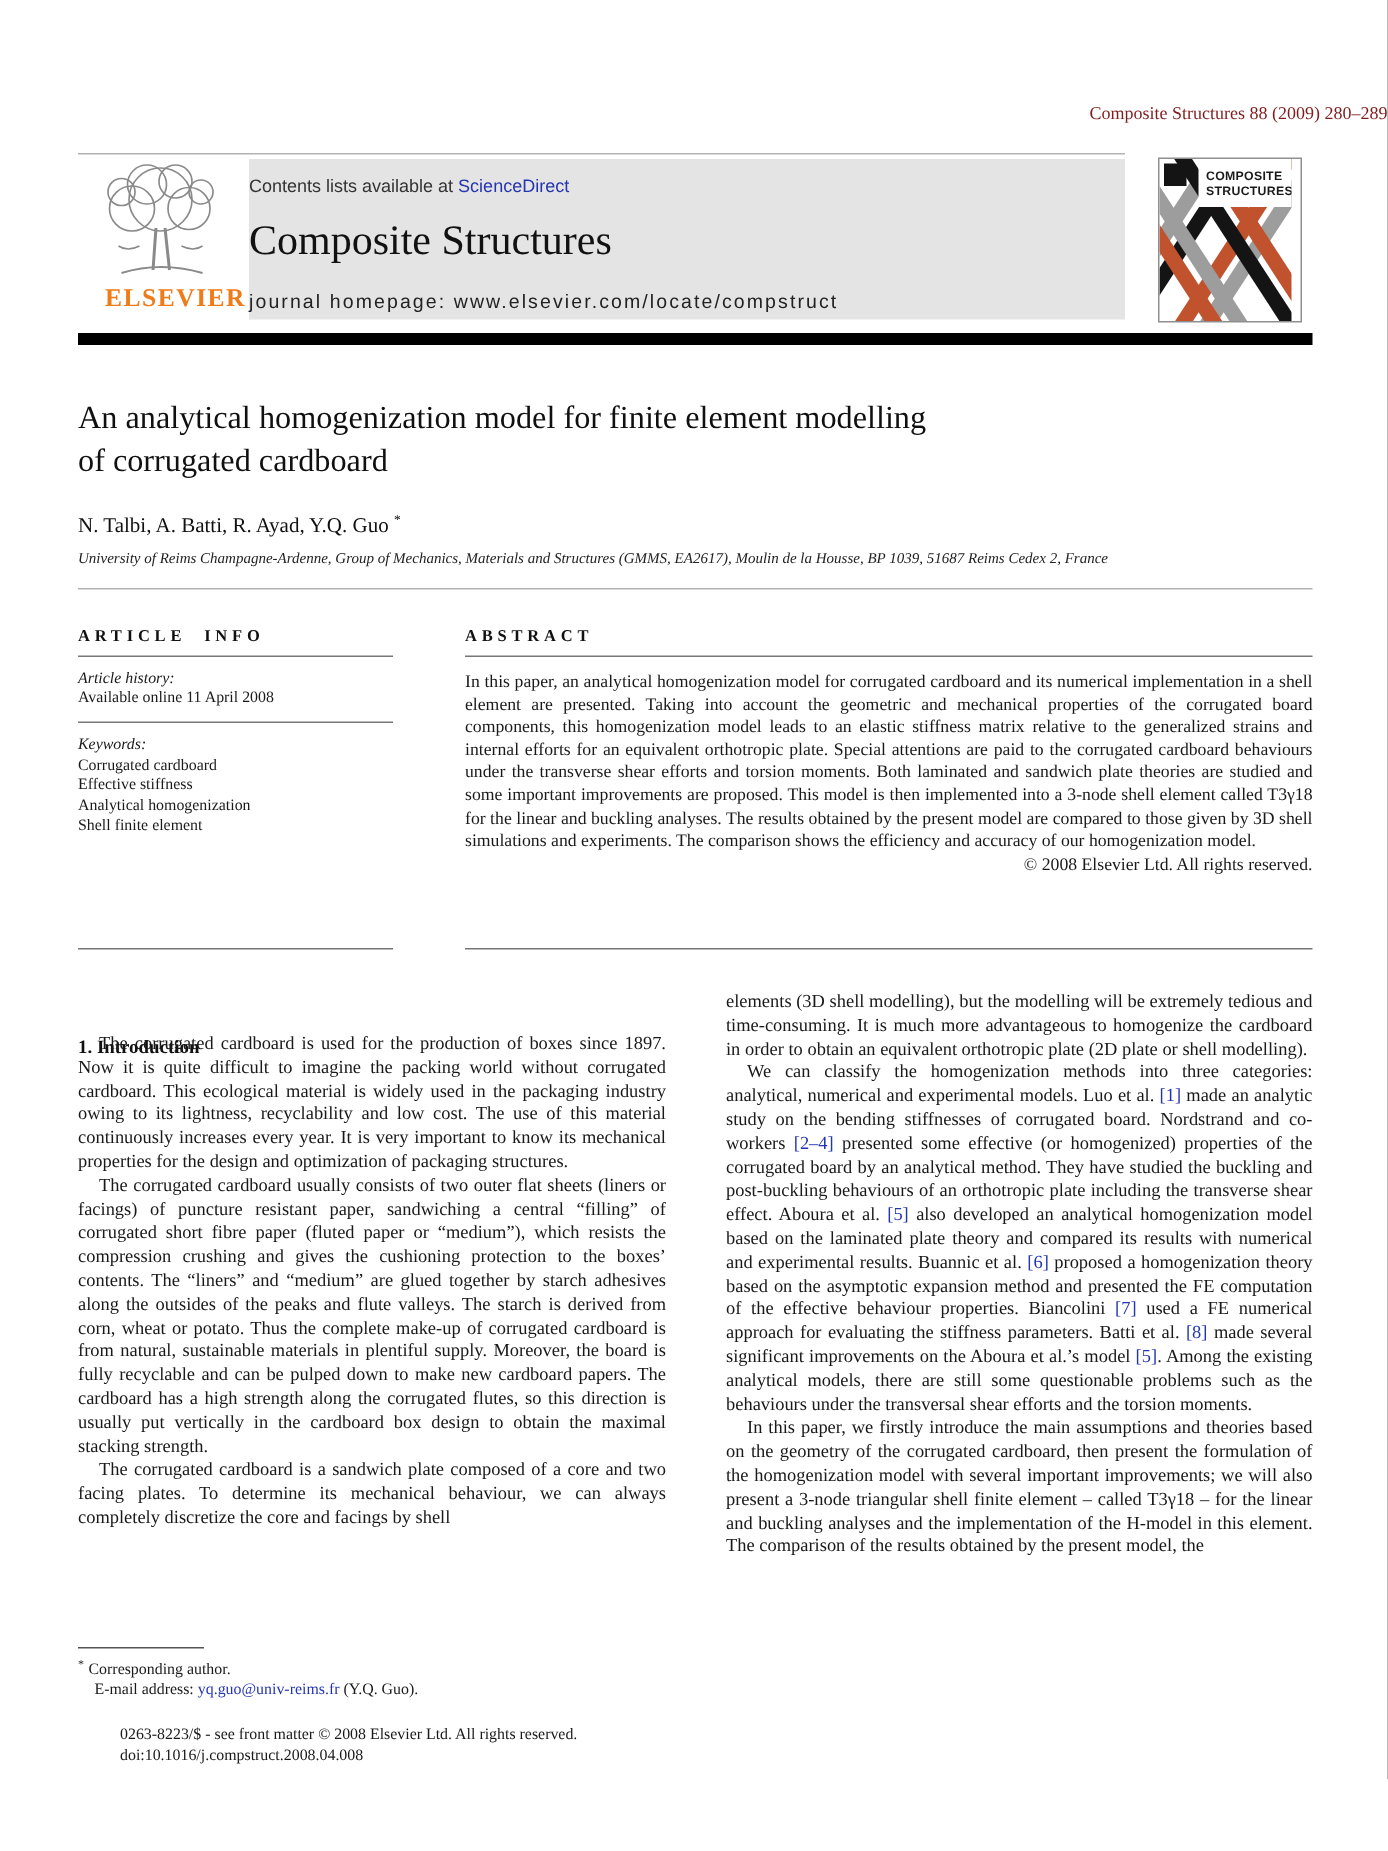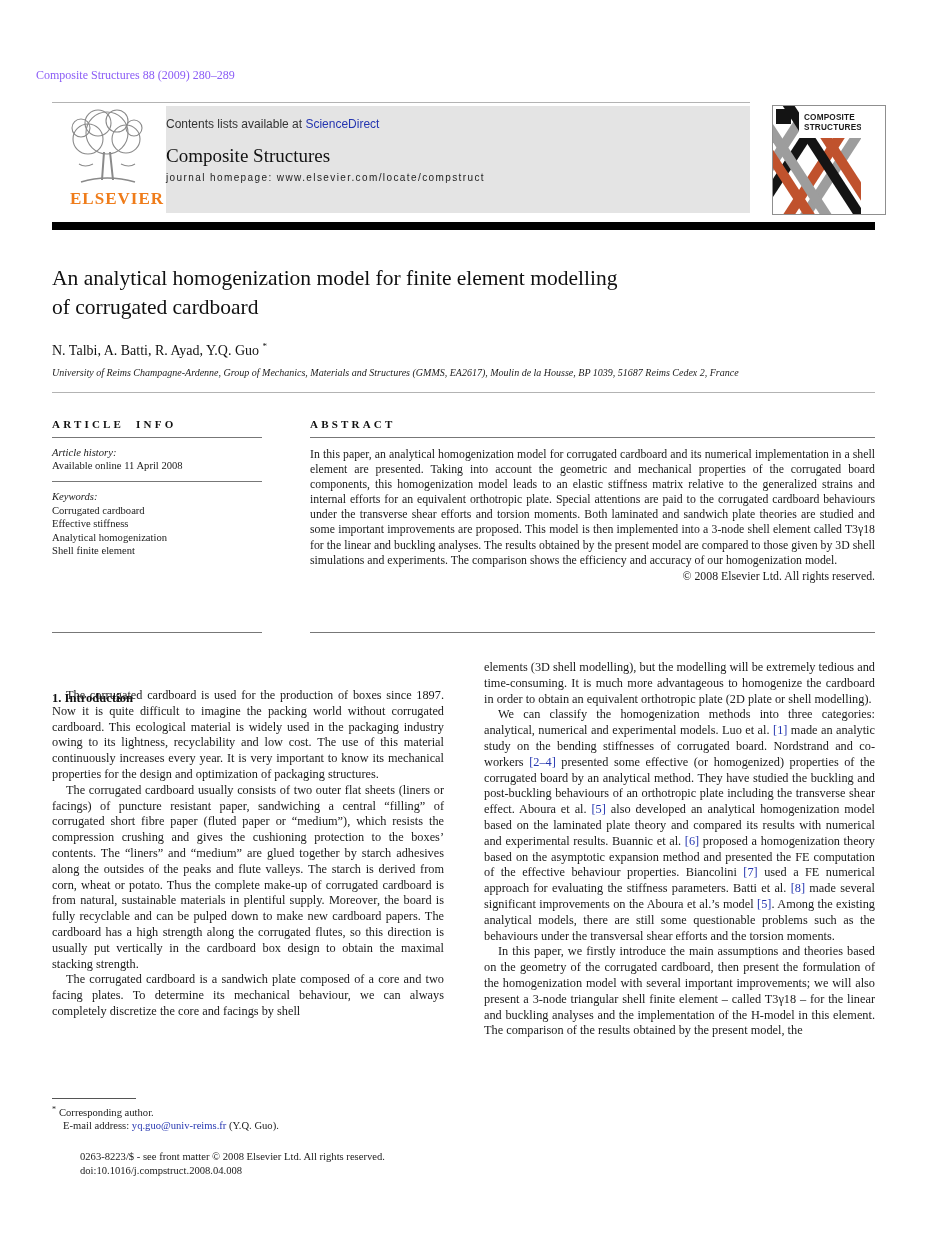--- a/index.html
+++ b/index.html
@@ -12,38 +12,38 @@
   }
   *{margin:0;padding:0;box-sizing:border-box;}
   html,body{background:#888;}
   .page{
     position:relative;width:925px;height:1234px;margin:0 auto;
     background:#ffffff;color:#1a1a1a;
     font-family:"Liberation Serif", serif;
     overflow:hidden;
   }
   .abs{position:absolute;}
-  .citation{top:68px;left:0;width:100%;text-align:left;font-size:12px;color:#8b5cf6;padding-left:36px;}
+  .citation{top:68px;left:0;width:100%;text-align:right;font-size:12px;color:#7f1d1d;}
   .rule{background:var(--rule-gray);height:1px;}
   .top-rule{top:102px;left:52px;width:698px;}
 
   
   .elsevier-logo{left:50px;top:106px;width:114px;height:107px;text-align:center;}
   .elsevier-logo svg{display:block;margin:0 auto;}
   .elsevier-word{font-size:17px;letter-spacing:1px;color:var(--elsevier-orange);font-weight:600;line-height:1;margin-top:2px;text-align:right;}
 
   
   .banner{left:166px;top:106px;width:584px;height:107px;background:var(--banner-gray);text-align:left;}
   .contents-line{margin-top:11px;font-family:"Liberation Sans",sans-serif;font-size:12px;color:#333;}
   .sciencedirect{color:var(--link-color);}
-  .journal-name{margin-top:14px;font-size:19px;color:#111;}
-  .homepage-line{margin-top:5px;font-family:"Liberation Sans",sans-serif;font-size:10px;letter-spacing:1.4px;color:#222;}
+  .journal-name{margin-top:14px;font-size:28px;color:#111;}
+  .homepage-line{margin-top:16px;font-family:"Liberation Sans",sans-serif;font-size:13px;letter-spacing:1.4px;color:#222;}
 
   
-  .cover{left:772px;top:105px;width:114px;height:110px;border:1px solid #8f8f8f;background:#fff;overflow:hidden;}
+  .cover{left:772px;top:105px;width:96px;height:110px;border:1px solid #8f8f8f;background:#fff;overflow:hidden;}
   .cover svg{display:block;}
   .f-rust{fill:var(--cover-rust);} .f-gray{fill:var(--cover-gray);} .f-black{fill:#141414;} .f-white{fill:#ffffff;}
   .cover-title{font-family:"Liberation Sans",sans-serif;font-size:8.2px;font-weight:bold;fill:#1a1a1a;letter-spacing:.2px;}
 
   .black-bar{left:52px;top:222px;width:823px;height:8px;background:#000;}
 
   .title{left:52px;top:264px;width:760px;font-size:21.5px;line-height:29px;color:#101010;}
   .authors{left:52px;top:341px;font-size:14px;color:#111;}
   .authors sup{font-size:9px;}
   .affiliation{left:52px;top:367px;width:823px;font-size:10px;font-style:italic;color:#222;}

